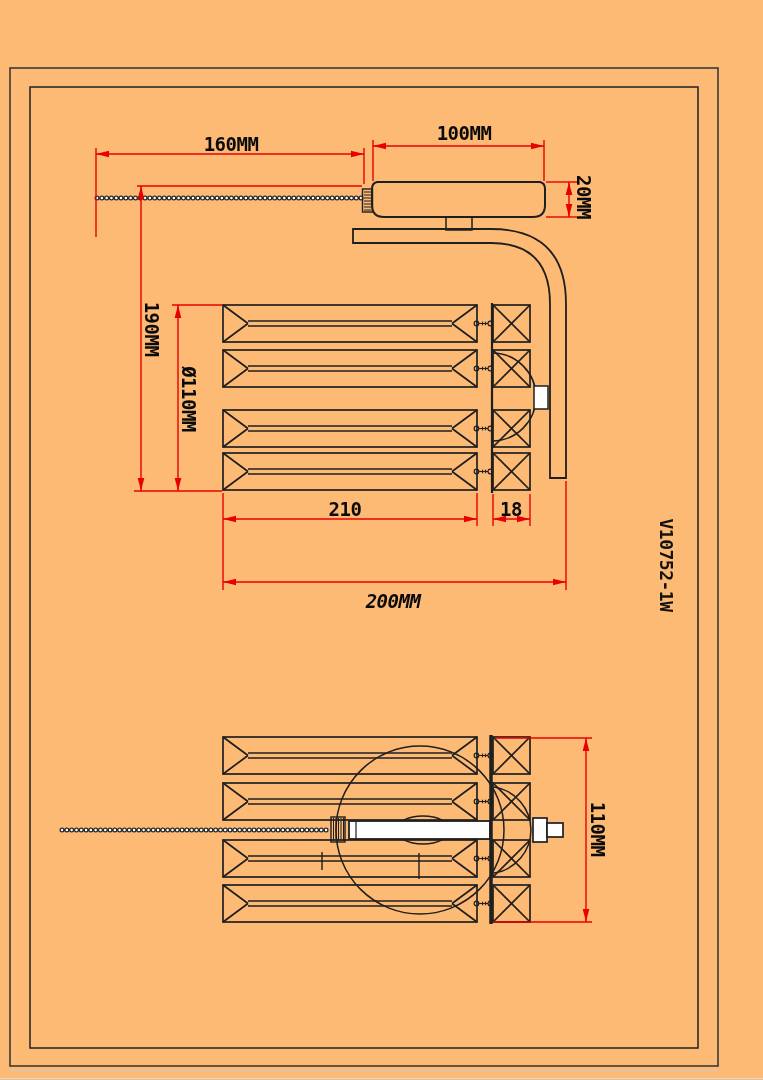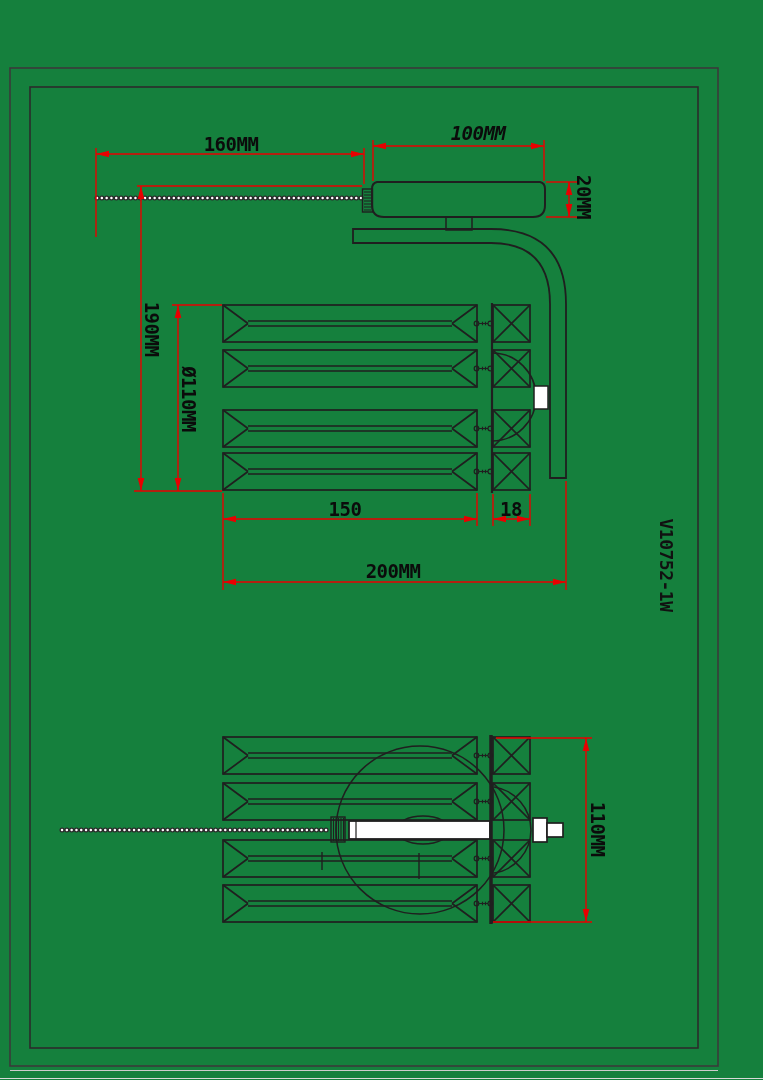--- a/index.html
+++ b/index.html
@@ -1,16 +1,16 @@
 <!DOCTYPE html>
 <html><head>
 <meta charset="utf-8">
 <style>
   html,body{margin:0;padding:0;background:#ffffff;}
-  #sheet{position:relative;width:763px;height:1080px;background:#15803d;overflow:hidden;
+  #sheet{position:relative;width:763px;height:1080px;background:#fdba74;overflow:hidden;
          font-family:"DejaVu Sans Mono","Liberation Mono",monospace;}
   #cad{position:absolute;left:0;top:0;}
   .dim{position:absolute;font-weight:bold;font-size:19px;letter-spacing:-0.5px;color:#0b0b0b;
        white-space:nowrap;transform:translate(-50%,-50%);line-height:1;}
   .dim.rot{transform:translate(-50%,-50%) rotate(90deg);}
   .partno{position:absolute;font-weight:bold;font-size:18px;letter-spacing:-0.5px;color:#111;
        white-space:nowrap;transform:translate(-50%,-50%) rotate(90deg);line-height:1;}
 </style>
 </head>
 <body>
@@ -159,23 +159,23 @@
   </g>
 
   <g stroke="#e80000" stroke-width="1.4" fill="none">
     <line x1="496" y1="738" x2="592" y2="738"></line>
     <line x1="493" y1="922" x2="592" y2="922"></line>
     <line x1="586" y1="738" x2="586" y2="922" marker-start="url(#ar)" marker-end="url(#ar)"></line>
   </g>
 </svg>
 
 <div class="dim" style="left:231px;top:144px;">160MM</div>
-<div class="dim" style="left:478px;top:133px;font-style:italic;">100MM</div>
+<div class="dim" style="left:464px;top:133px;">100MM</div>
 <div class="dim rot" style="left:583px;top:197px;">20MM</div>
 <div class="dim rot" style="left:151px;top:329px;">190MM</div>
 <div class="dim rot" style="left:188px;top:399px;">Ø110MM</div>
-<div class="dim" style="left:345px;top:509px;">150</div>
+<div class="dim" style="left:345px;top:509px;">210</div>
 <div class="dim" style="left:511px;top:509px;">18</div>
-<div class="dim" style="left:393px;top:571px;">200MM</div>
+<div class="dim" style="left:393px;top:601px;font-style:italic;">200MM</div>
 <div class="dim rot" style="left:597px;top:829px;">110MM</div>
 <div class="partno" style="left:666px;top:565px;">V10752-1W</div>
 
 </div>
 
 </body></html>

